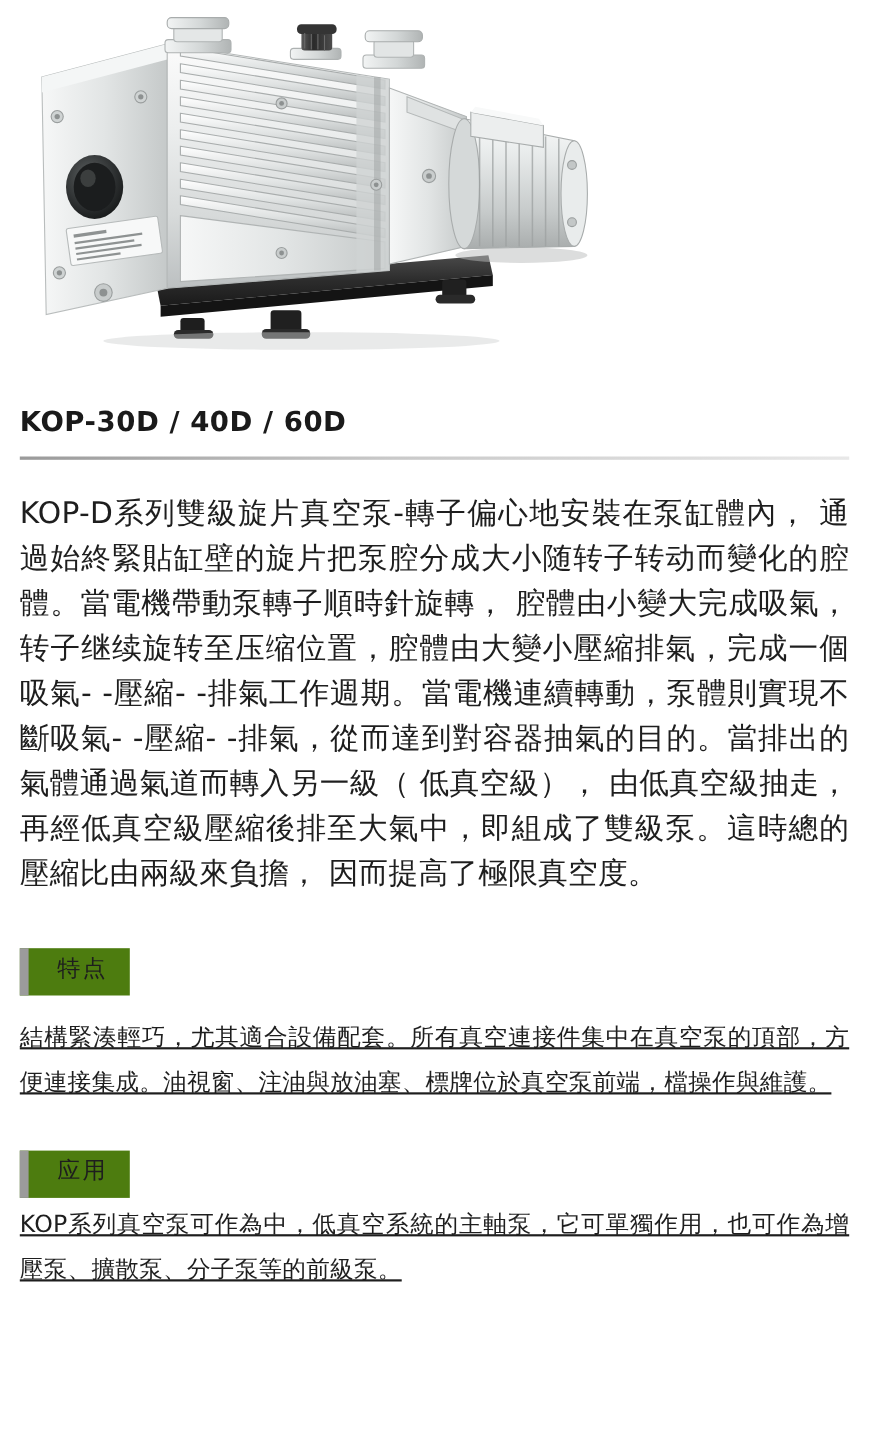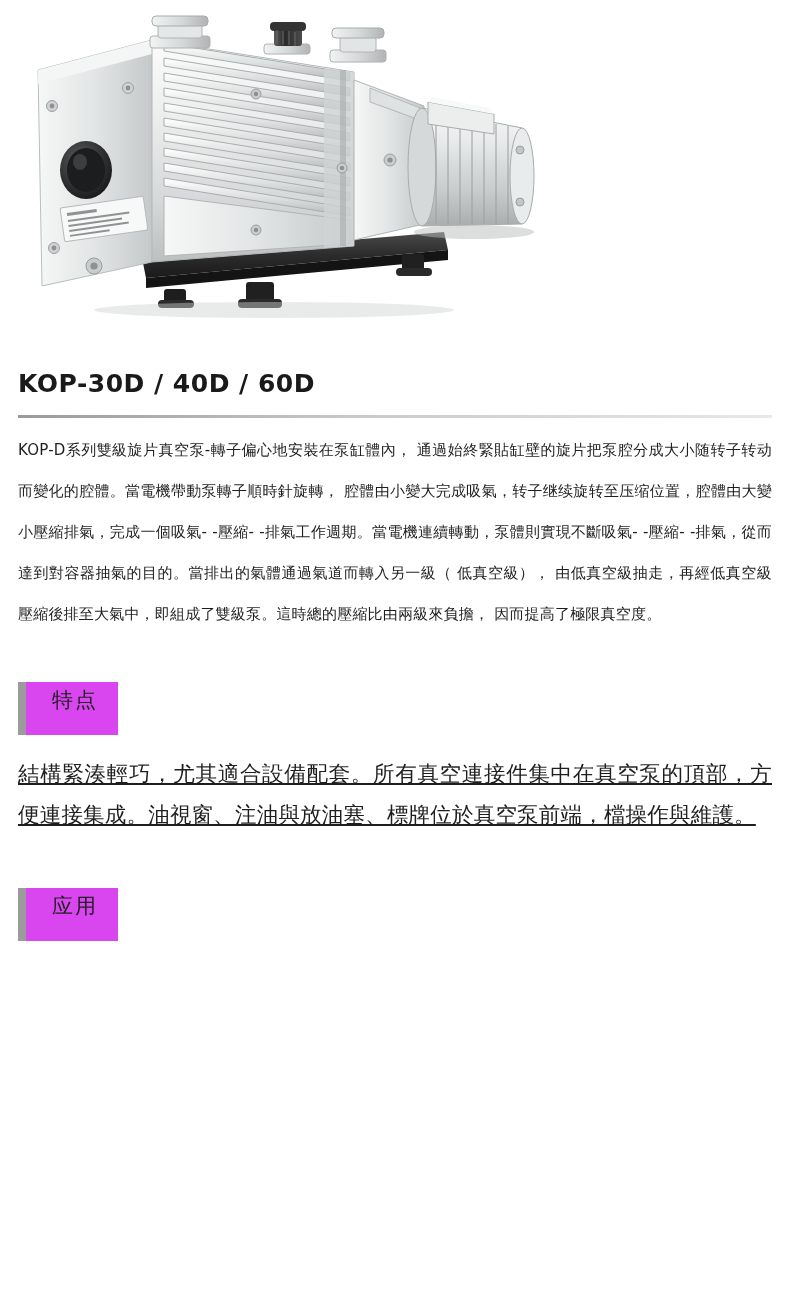--- a/index.html
+++ b/index.html
@@ -49,36 +49,36 @@
   .rule {
     margin-top: 10px;
     height: 3px;
     width: 754px;
     background: linear-gradient(to right, #9a9a9a 0%, #c9c9c9 45%, #e8e8e8 100%);
     border: 0;
   }
 
   
   .body-text {
-    margin-top: 12px;
-    font-size: 15px;
+    margin-top: 28px;
+    font-size: 27px;
     line-height: 41px;
     text-align: justify;
     text-justify: inter-character;
     font-family: "DejaVu Sans", sans-serif;
     color: #1e1e1e;
     letter-spacing: 0.2px;
   }
 
   
   .chip {
     display: inline-block;
-    margin-top: 32px;
-    padding: 5px 20px 22px 26px;
-    background: #d946ef;
+    margin-top: 20px;
+    padding: 5px 20px 12px 26px;
+    background: #4d7c0f;
     border-left: 8px solid #9b9b9b;
     font-size: 21px;
     line-height: 26px;
     font-family: "DejaVu Sans", sans-serif;
     color: #1e1e1e;
     letter-spacing: 2px;
   }
   .section-body {
     margin-top: 18px;
     font-size: 21.5px;
@@ -279,14 +279,15 @@
 
   
   <p class="body-text">KOP-D系列雙級旋片真空泵-轉子偏心地安裝在泵缸體內， 通過始終緊貼缸壁的旋片把泵腔分成大小随转子转动而變化的腔體。當電機帶動泵轉子順時針旋轉， 腔體由小變大完成吸氣，转子继续旋转至压缩位置，腔體由大變小壓縮排氣，完成一個吸氣- -壓縮- -排氣工作週期。當電機連續轉動，泵體則實現不斷吸氣- -壓縮- -排氣，從而達到對容器抽氣的目的。當排出的氣體通過氣道而轉入另一級（ 低真空級）， 由低真空級抽走，再經低真空級壓縮後排至大氣中，即組成了雙級泵。這時總的壓縮比由兩級來負擔， 因而提高了極限真空度。</p>
 
   
   <div class="chip">特点</div>
   <p class="section-body">結構緊湊輕巧，尤其適合設備配套。所有真空連接件集中在真空泵的頂部，方便連接集成。油視窗、注油與放油塞、標牌位於真空泵前端，檔操作與維護。</p>
 
   
   <div class="chip">应用</div>
+  <p class="section-body p2">KOP系列真空泵可作為中，低真空系統的主軸泵，它可單獨作用，也可作為增壓泵、擴散泵、分子泵等的前級泵。</p>
 
 </div>
 
 </body></html>

